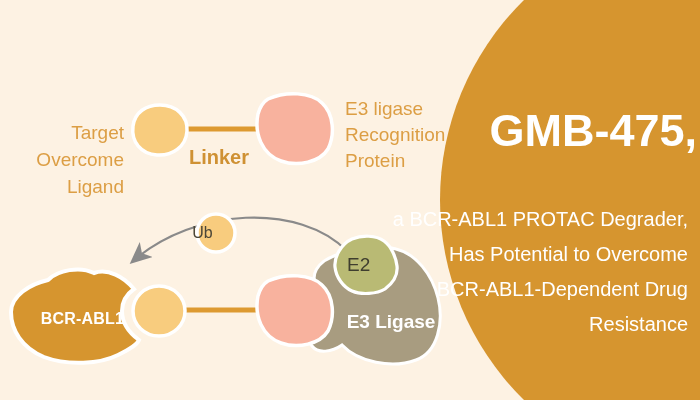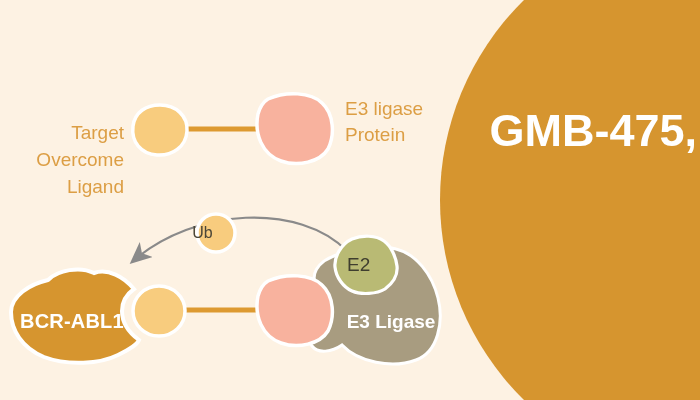--- a/index.html
+++ b/index.html
@@ -33,22 +33,22 @@
   .target-label{left:36px;top:97px;width:88px;text-align:right;
     font-size:19px;line-height:27px;color:var(--label-orange);margin-top:22px;}
   .linker-label{left:183px;top:146px;width:72px;text-align:center;
     font-size:20px;font-weight:bold;color:var(--heading-orange);}
   .e3rec-label{left:345px;top:96px;font-size:19px;line-height:26px;color:var(--label-orange);}
 
   .ub-label{left:184px;top:224px;width:37px;text-align:center;font-size:16px;color:#4b4637;}
   .e2-label{left:347px;top:254px;width:38px;font-size:19px;color:#3f3e2f;}
   .e3lig-label{left:340px;top:311px;width:102px;text-align:center;
     font-size:19px;font-weight:bold;color:var(--white);}
-  .bcr-label{left:20px;top:310px;width:104px;text-align:left;
-    font-size:20px;font-weight:bold;color:var(--white);letter-spacing:.2px;}
+  .bcr-label{left:20px;top:310px;width:104px;text-align:right;
+    font-size:16px;font-weight:bold;color:var(--white);letter-spacing:.2px;}
 
   .headline-title{right:3px;top:105px;font-size:45px;font-weight:bold;color:var(--white);}
   .headline-sub{right:12px;top:202px;text-align:right;font-size:20px;
     line-height:35px;color:var(--white);}
 
   .fill-yellow{fill:var(--ligand-yellow);stroke:var(--white);stroke-width:3.5;}
   .fill-pink{fill:var(--e3-domain-pink);stroke:var(--white);stroke-width:3.5;}
   .fill-olive{fill:var(--e2-olive);stroke:var(--white);stroke-width:3.2;}
   .fill-taupe{fill:var(--e3-ligase-taupe);stroke:var(--white);stroke-width:3;}
   .fill-blob-orange{fill:var(--accent-orange);stroke:var(--white);stroke-width:4;}
@@ -83,27 +83,35 @@
     <circle class="fill-yellow" cx="216" cy="233" r="19"></circle>
   </svg>
 
 
   <div class="label target-label">
     <div>Target</div>
     <div>Overcome</div>
     <div>Ligand</div>
   </div>
 
+  <div class="label linker-label">Linker</div>
 
   <div class="label e3rec-label">
     <div>E3 ligase</div>
+    <div>Recognition</div>
     <div>Protein</div>
   </div>
 
   <div class="label ub-label">Ub</div>
   <div class="label e2-label">E2</div>
   <div class="label e3lig-label">E3 Ligase</div>
   <div class="label bcr-label">BCR-ABL1</div>
 
   <div class="label headline-title">GMB-475,</div>
 
+  <div class="label headline-sub">
+    <div>a BCR-ABL1 PROTAC Degrader,</div>
+    <div>Has Potential to Overcome</div>
+    <div>BCR-ABL1-Dependent Drug</div>
+    <div>Resistance</div>
+  </div>
 
 </div>
 
 </body></html>

